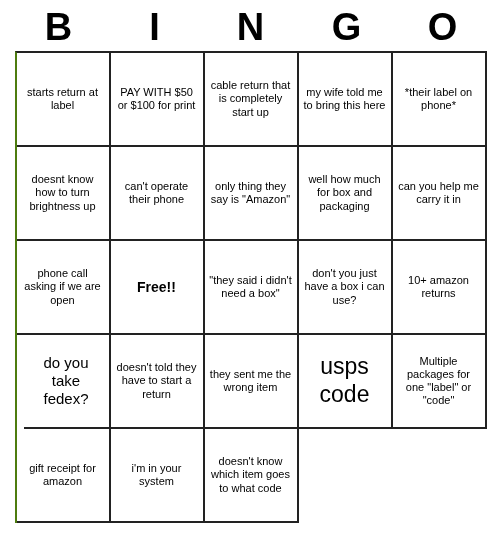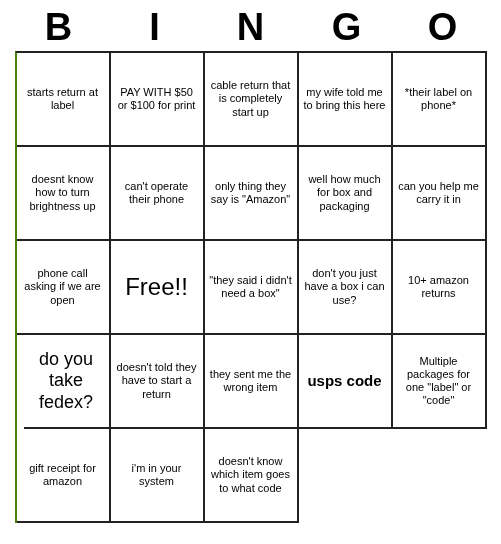--- a/index.html
+++ b/index.html
@@ -47,31 +47,31 @@
       justify-content: center;
       text-align: center;
       padding: 4px;
       font-size: 11px;
       line-height: 1.2;
       font-family: Arial, sans-serif;
       background: #fff;
     }
 
     .cell.free {
-      font-size: 24px;
+      font-size: 14px;
+      font-weight: bold;
+    }
+
+    .cell.large-text {
+      font-size: 23px;
       font-weight: normal;
     }
 
-    .cell.large-text {
+    .cell.medium-text {
       font-size: 15px;
-      font-weight: bold;
-    }
-
-    .cell.medium-text {
-      font-size: 18px;
       margin-left: 7px;
     }
   </style>
 </head>
 <body>
 
 <div id="bingo-title">
 <span class="title-letter">B</span>
     <span class="title-letter">I</span>
     <span class="title-letter">N</span>

